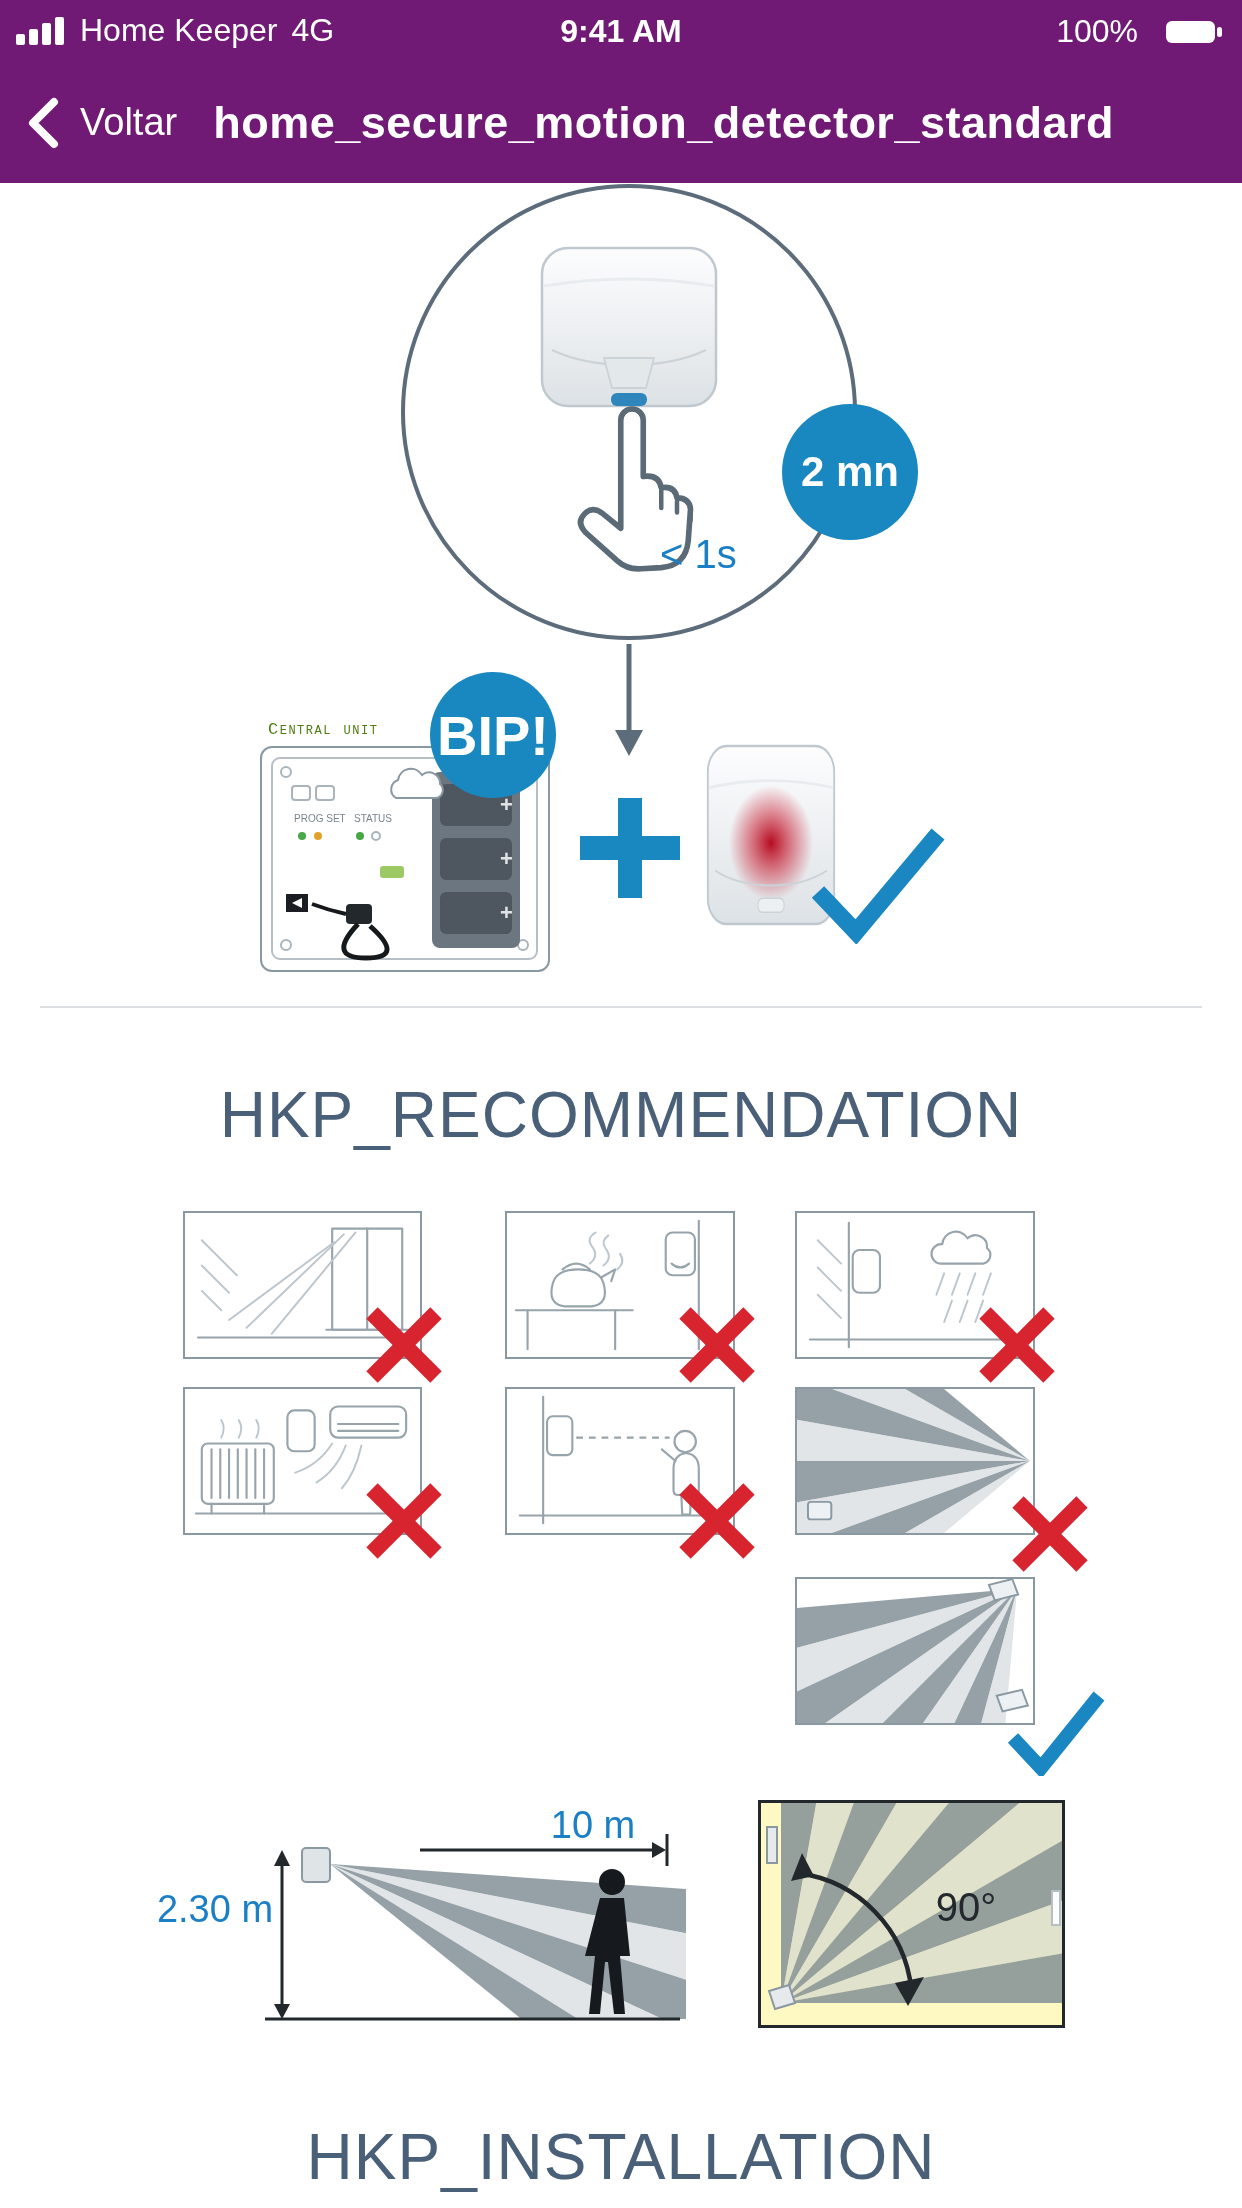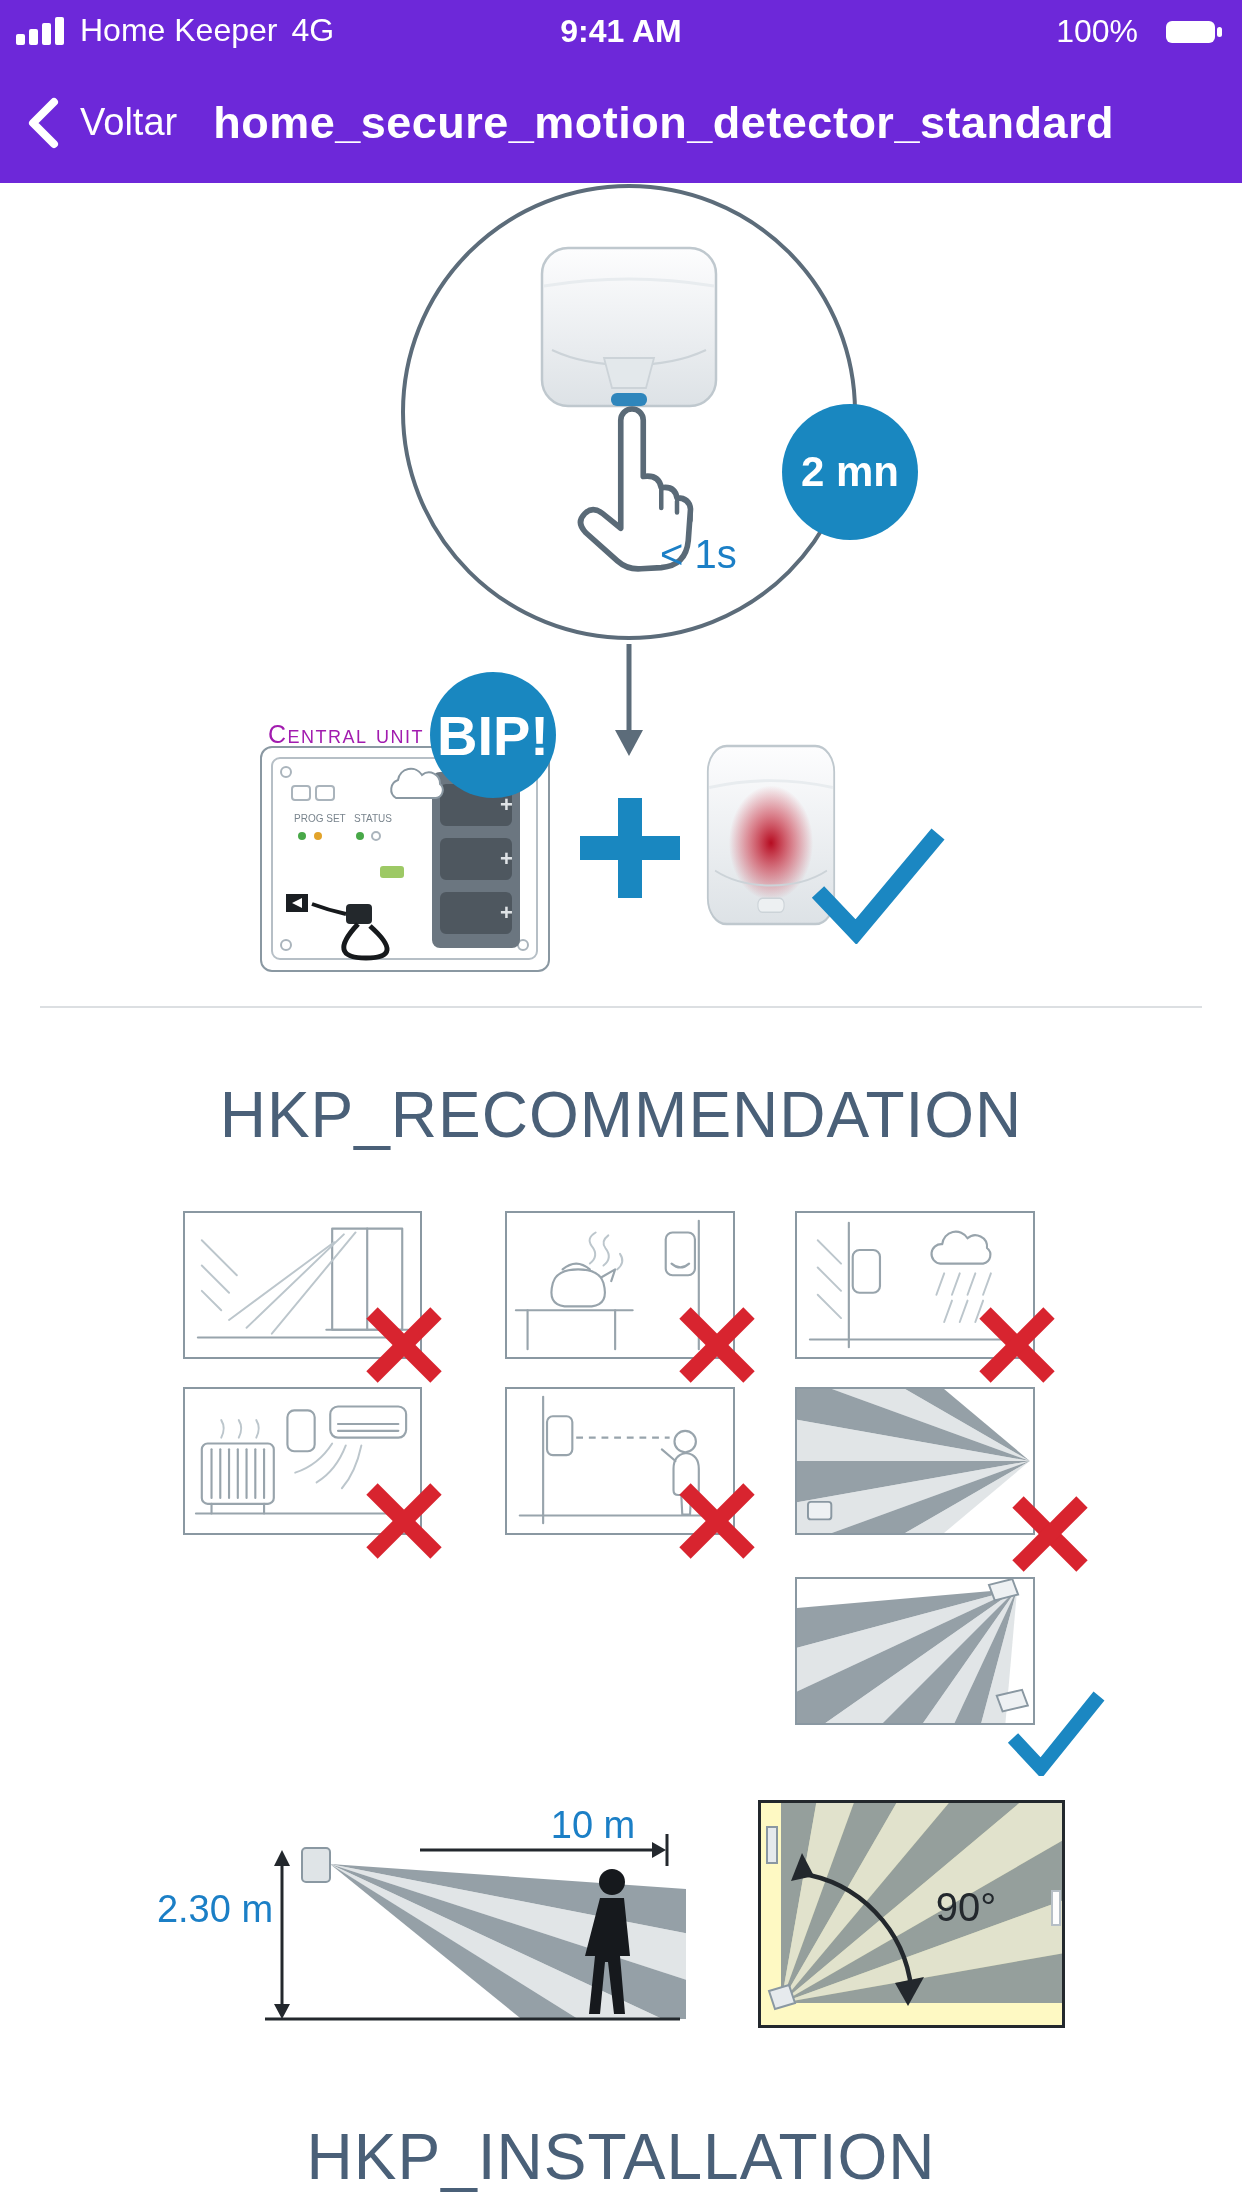--- a/index.html
+++ b/index.html
@@ -1,21 +1,21 @@
 <!DOCTYPE html>
 <html><head>
 <meta charset="utf-8">
 <style>
   * { margin:0; padding:0; box-sizing:border-box; }
   html,body { width:1242px; height:2208px; }
   body { position:relative; background:#ffffff; font-family:"Liberation Sans",sans-serif; overflow:hidden; }
   .abs { position:absolute; }
 
   
-  .header { position:absolute; top:0; left:0; width:1242px; height:183px; background:#6d28d9; z-index:10; }
+  .header { position:absolute; top:0; left:0; width:1242px; height:183px; background:#701a75; z-index:10; }
   .status-row { position:absolute; top:0; left:0; width:100%; height:62px; color:#fff; }
   .status-left { position:absolute; left:16px; top:12px; display:flex; align-items:center; gap:14px; font-size:32px; }
   .status-time { position:absolute; left:50%; top:13px; transform:translateX(-50%); font-size:32px; font-weight:700; }
   .status-right { position:absolute; right:18px; top:13px; display:flex; align-items:center; gap:26px; font-size:32px; }
   .nav-row { position:absolute; top:62px; left:0; width:100%; height:121px; display:flex; align-items:center; color:#fff; }
   .back-btn { display:flex; align-items:center; gap:20px; margin-left:26px; cursor:pointer; }
   .back-label { font-size:38px; color:#fff; }
   .nav-title { margin-left:36px; font-size:45px; font-weight:700; letter-spacing:0.5px; white-space:nowrap; }
 
   
@@ -25,21 +25,21 @@
   .section-heading { position:absolute; left:0; width:1242px; text-align:center; font-size:64px; color:#4A6078; letter-spacing:1px; }
   .divider { position:absolute; background:#DCDFE2; }
   .illus-box { position:absolute; border:2.5px solid #8A98A2; background:#fff; }
   .illus-box svg.art { position:absolute; left:0; top:0; width:100%; height:100%; }
   .overlay-mark { position:absolute; }
   .line-art { stroke:#98A4AC; stroke-width:2.2; fill:none; stroke-linecap:round; stroke-linejoin:round; }
   .line-art-light { stroke:#BCC6CC; stroke-width:2; fill:none; stroke-linecap:round; }
   .bm-d { fill:#7E8B94; fill-opacity:0.82; }
   .bm-l { fill:#C9D0D4; fill-opacity:0.55; }
   svg text { font-family:"Liberation Sans",sans-serif; }
-  .label-central { position:absolute; font-variant:small-caps; font-size:25px; letter-spacing:1.5px; color:#a21caf; }
+  .label-central { position:absolute; font-variant:small-caps; font-size:17px; letter-spacing:1.5px; color:#4d7c0f;font-family:Liberation Mono, monospace; }
 </style>
 </head>
 <body>
 
 <div class="abs" style="left:0;top:0;width:1242px;height:2208px;">
 
   <div class="header">
     <div class="status-row">
       <div class="status-left">
         <svg width="50" height="30" viewBox="0 0 50 30">

